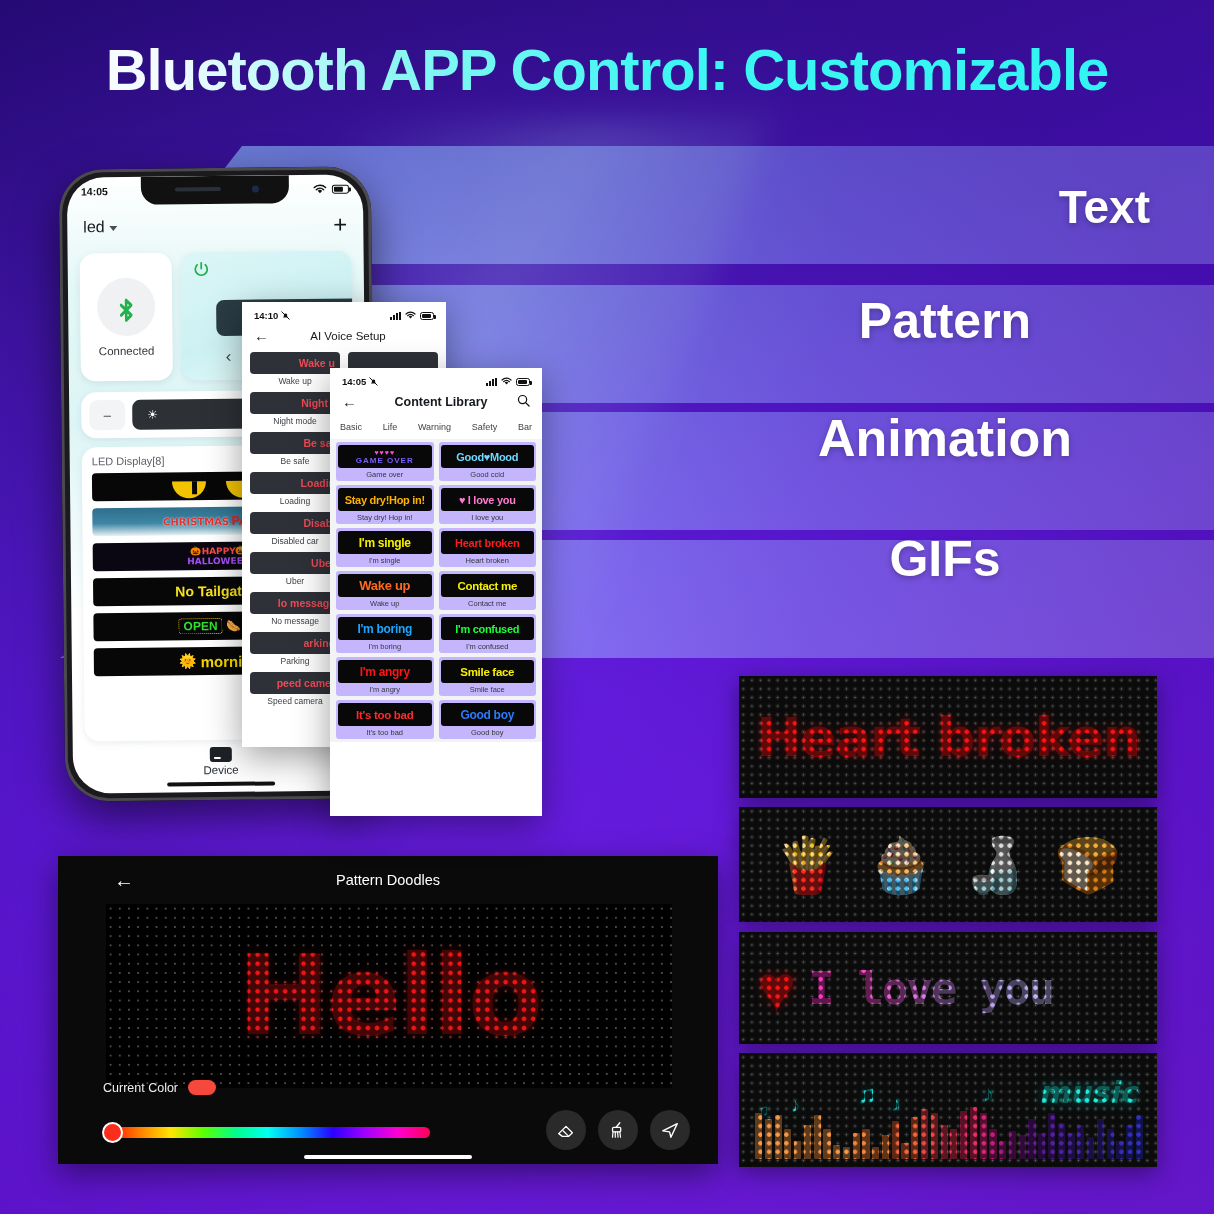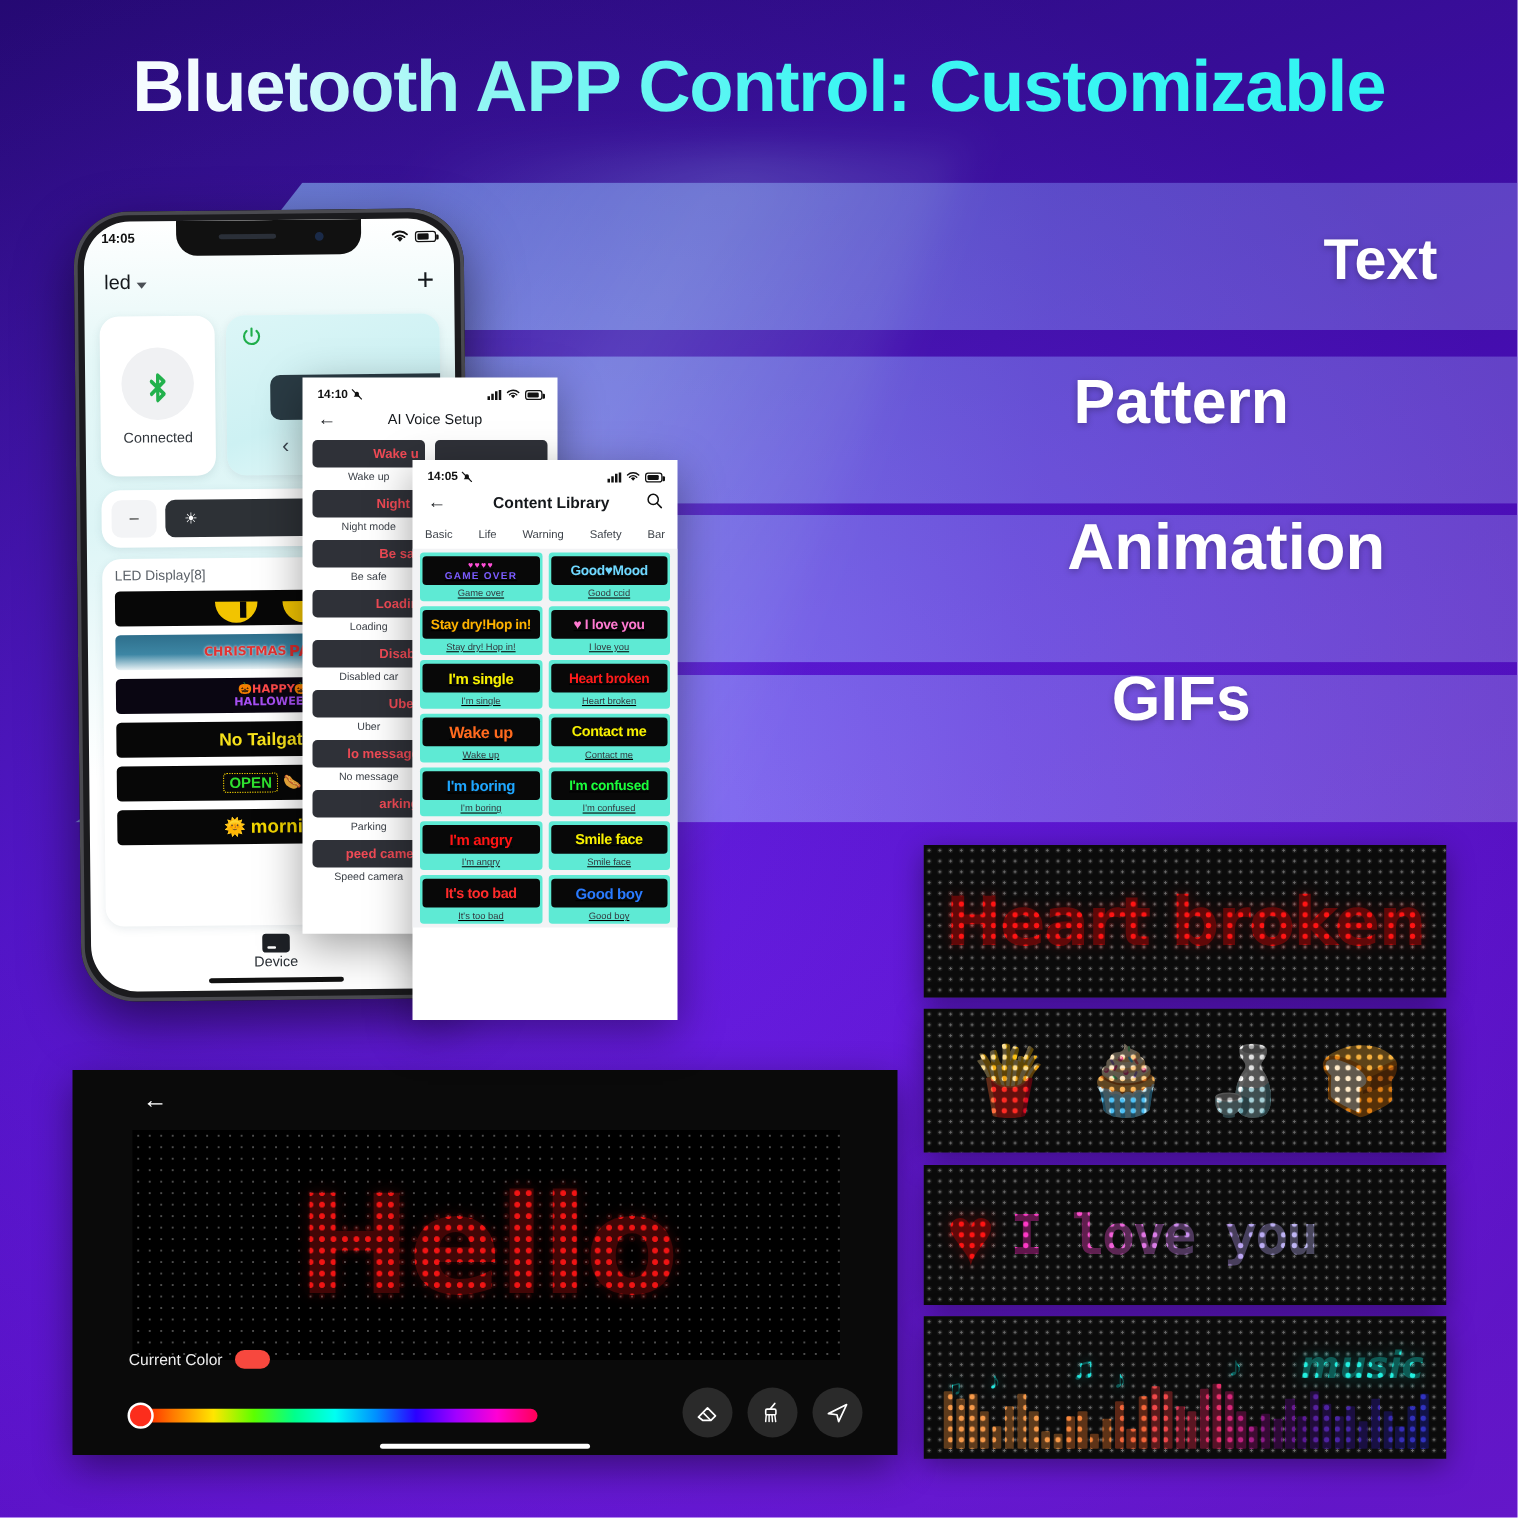--- a/index.html
+++ b/index.html
@@ -143,21 +143,21 @@
   .vlbl { font-size:8.5px; color:#3c4148; margin-top:2px; white-space:nowrap; overflow:hidden;}
 
   
   #contentlib {
     position:absolute; left:330px; top:368px; width:212px; height:448px;
     background:#fff; box-shadow:0 10px 34px rgba(0,0,0,.38); overflow:hidden; z-index:30;
   }
   .cl-tabs { display:flex; justify-content:space-between; padding:4px 10px 7px; }
   .cl-tabs span { font-size:9px; color:#3e434a; }
   .clgrid { display:grid; grid-template-columns:1fr 1fr; gap:4px 5px; padding:3px 6px; background:#f2f3f5;}
-  .clcell { background:#5eead4; border-radius:3px; padding:3px 2px 2px; text-align:center;text-decoration:underline;}
+  .clcell { background:#c4b5fd; border-radius:3px; padding:3px 2px 2px; text-align:center;}
   .clthumb { height:23px; border-radius:3px; background:#080808; display:flex; align-items:center;
              justify-content:center; overflow:hidden; font-weight:bold; font-size:12.5px; letter-spacing:-.3px;}
   .cllbl { font-size:7.5px; color:#33383e; margin-top:2px; white-space:nowrap; overflow:hidden;}
 
   
   #doodles {
     position:absolute; left:58px; top:856px; width:660px; height:308px;
     background:#0a0a0a; overflow:hidden; z-index:15;
     box-shadow:0 10px 30px rgba(0,0,0,.45);
   }
@@ -221,21 +221,21 @@
   <div class="glowband b3"></div>
   <div class="glowband b4"></div>
   <div class="diagglow"></div>
   <div class="vig"></div>
 </div>
 
 <div id="title">Bluetooth APP Control: Customizable</div>
 
 <div class="feat" style="top:180px; left:740px; width:410px; font-size:46px;text-align:right;">Text</div>
 <div class="feat" style="top:292px; left:740px; width:410px; font-size:50px;">Pattern</div>
-<div class="feat" style="top:408px; left:776px; width:410px; font-size:52px;">Animation</div>
+<div class="feat" style="top:408px; left:740px; width:410px; font-size:52px;">Animation</div>
 <div class="feat" style="top:530px; left:740px; width:410px; font-size:50px;">GIFs</div>
 
 <div id="phone">
   <div id="screen">
 
     <div class="notch">
       <div class="spk"></div>
       <div class="cam"></div>
     </div>
 
@@ -538,20 +538,21 @@
     <div class="clcell">
         <div class="clthumb" style="color:#2a7bff;font-size:12px;">Good boy</div>
         <div class="cllbl">Good boy</div>
       </div>
   </div>
 </div>
 
 <div id="doodles">
   <div class="dd-head">
     <span class="bk">←</span>
+    <span class="ttl">Pattern Doodles</span>
   </div>
   <div class="dd-canvas">
     <div class="dd-hello">Hello</div>
     <div class="dd-mask"></div>
   </div>
   <div class="dd-bottom">
     <div class="cc-row">
       <span>Current Color</span>
       <span class="cc-swatch"></span>
     </div>

